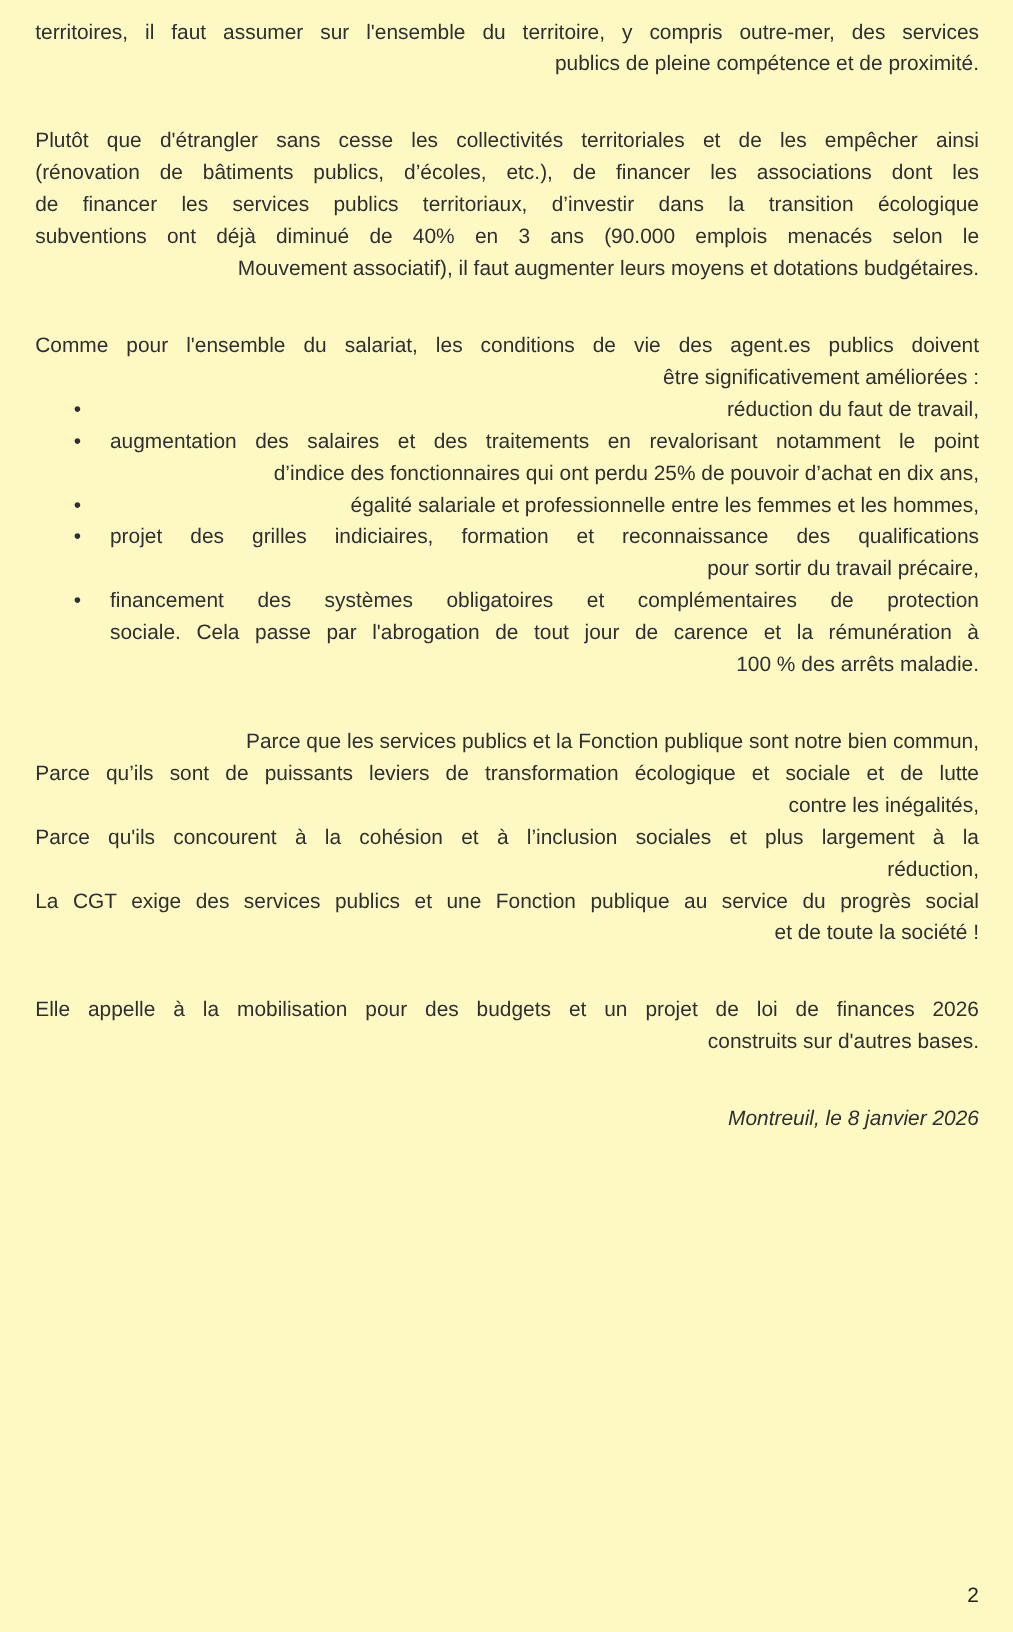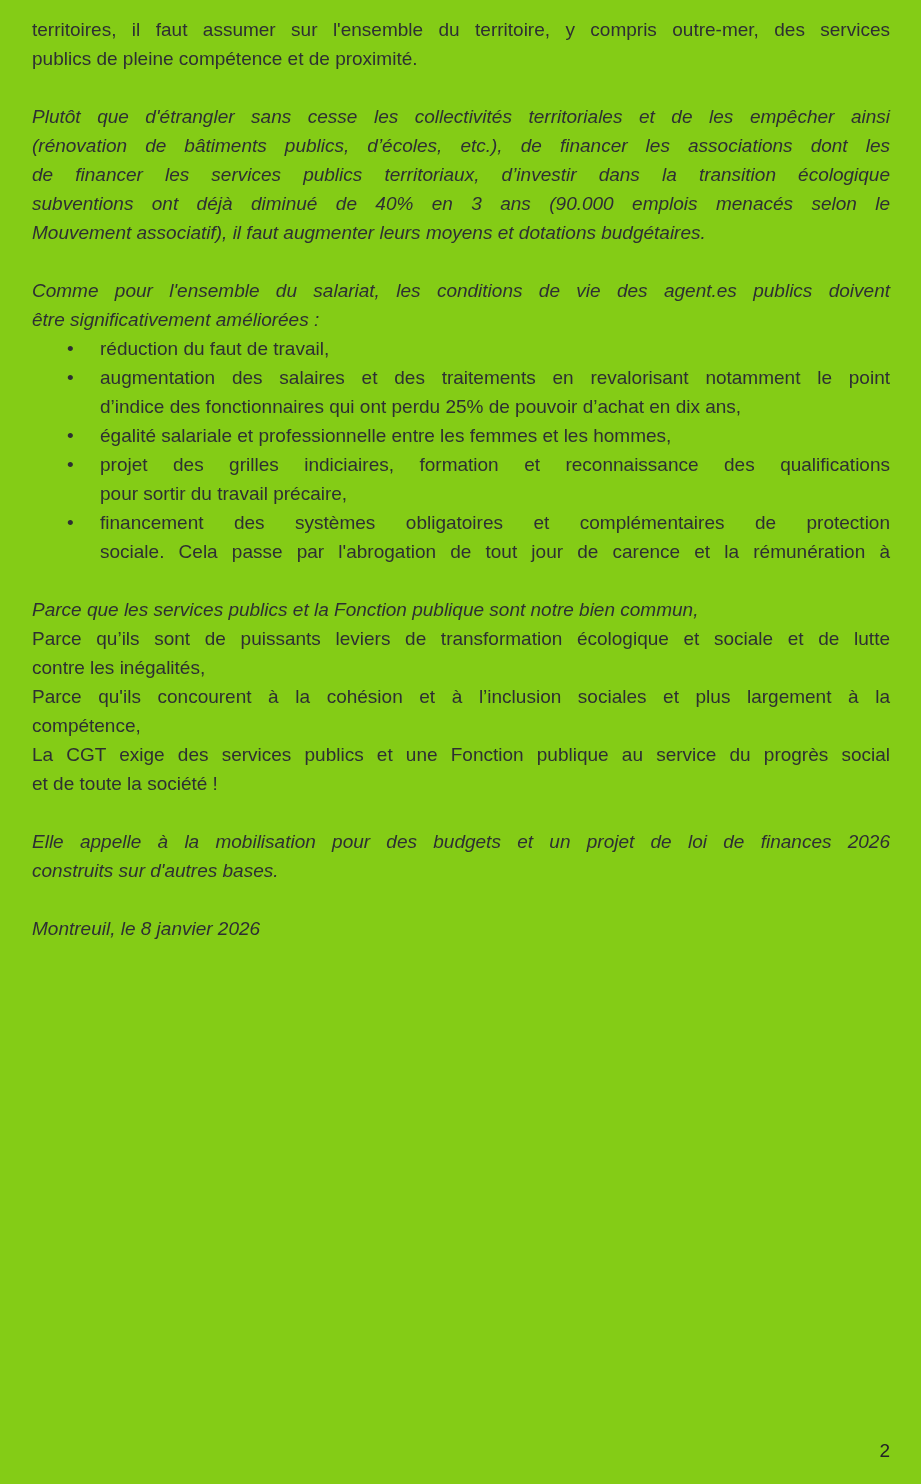--- a/index.html
+++ b/index.html
@@ -4,51 +4,52 @@
 <style>
   html, body {
     margin: 0;
     padding: 0;
     background: #ffffff;
   }
   .page {
     position: relative;
     width: 921px;
     height: 1484px;
-    background: #84cc16;
+    background: #fef9c3;
     overflow: hidden;
     font-family: "Liberation Sans", sans-serif;
     color: #2e2f33;
   }
   .content {
     padding: 15px 31px 0 32px;
     font-size: 19px;
     line-height: 29px;
   }
   .block { margin: 0; }
-  .block.gap { margin-top: 29px; font-style: italic; }
-  .line { text-align: left; }
+  .block.gap { margin-top: 41px; }
+  .line { text-align: right; }
   .line.fill {
     text-align: justify;
     text-align-last: justify;
   }
   ul.bullets {
     list-style: none;
     margin: 0;
     padding: 0;
   }
   .bullet-item { display: flex; }
   .bullet-marker {
     flex: none;
     width: 33px;
     padding-left: 35px;
     text-align: left;
   }
   .bullet-text { flex: 1; min-width: 0; }
   .date-line {
+    text-align: right;
     font-style: italic;
   }
   .page-number {
     position: absolute;
     right: 31px;
     bottom: 22px;
     font-size: 19px;
     line-height: 22px;
     color: #222326;
   }
@@ -98,33 +99,34 @@
           <div class="bullet-text">
             <div class="line fill">projet des grilles indiciaires, formation et reconnaissance des qualifications</div>
             <div class="line">pour sortir du travail précaire,</div>
           </div>
         </li>
         <li class="bullet-item">
           <span class="bullet-marker">•</span>
           <div class="bullet-text">
             <div class="line fill">financement des systèmes obligatoires et complémentaires de protection</div>
             <div class="line fill">sociale. Cela passe par l'abrogation de tout jour de carence et la rémunération à</div>
+            <div class="line">100 % des arrêts maladie.</div>
           </div>
         </li>
       </ul>
       <div class="block paragraph gap">
         <div class="line">Parce que les services publics et la Fonction publique sont notre bien commun,</div>
       </div>
       <div class="block paragraph">
         <div class="line fill">Parce qu’ils sont de puissants leviers de transformation écologique et sociale et de lutte</div>
         <div class="line">contre les inégalités,</div>
       </div>
       <div class="block paragraph">
         <div class="line fill">Parce qu'ils concourent à la cohésion et à l’inclusion sociales et plus largement à la</div>
-        <div class="line">compétence,</div>
+        <div class="line">réduction,</div>
       </div>
       <div class="block paragraph">
         <div class="line fill">La CGT exige des services publics et une Fonction publique au service du progrès social</div>
         <div class="line">et de toute la société !</div>
       </div>
       <div class="block paragraph gap">
         <div class="line fill">Elle appelle à la mobilisation pour des budgets et un projet de loi de finances 2026</div>
         <div class="line">construits sur d'autres bases.</div>
       </div>
       <div class="date-line block gap">Montreuil, le 8 janvier 2026</div>

